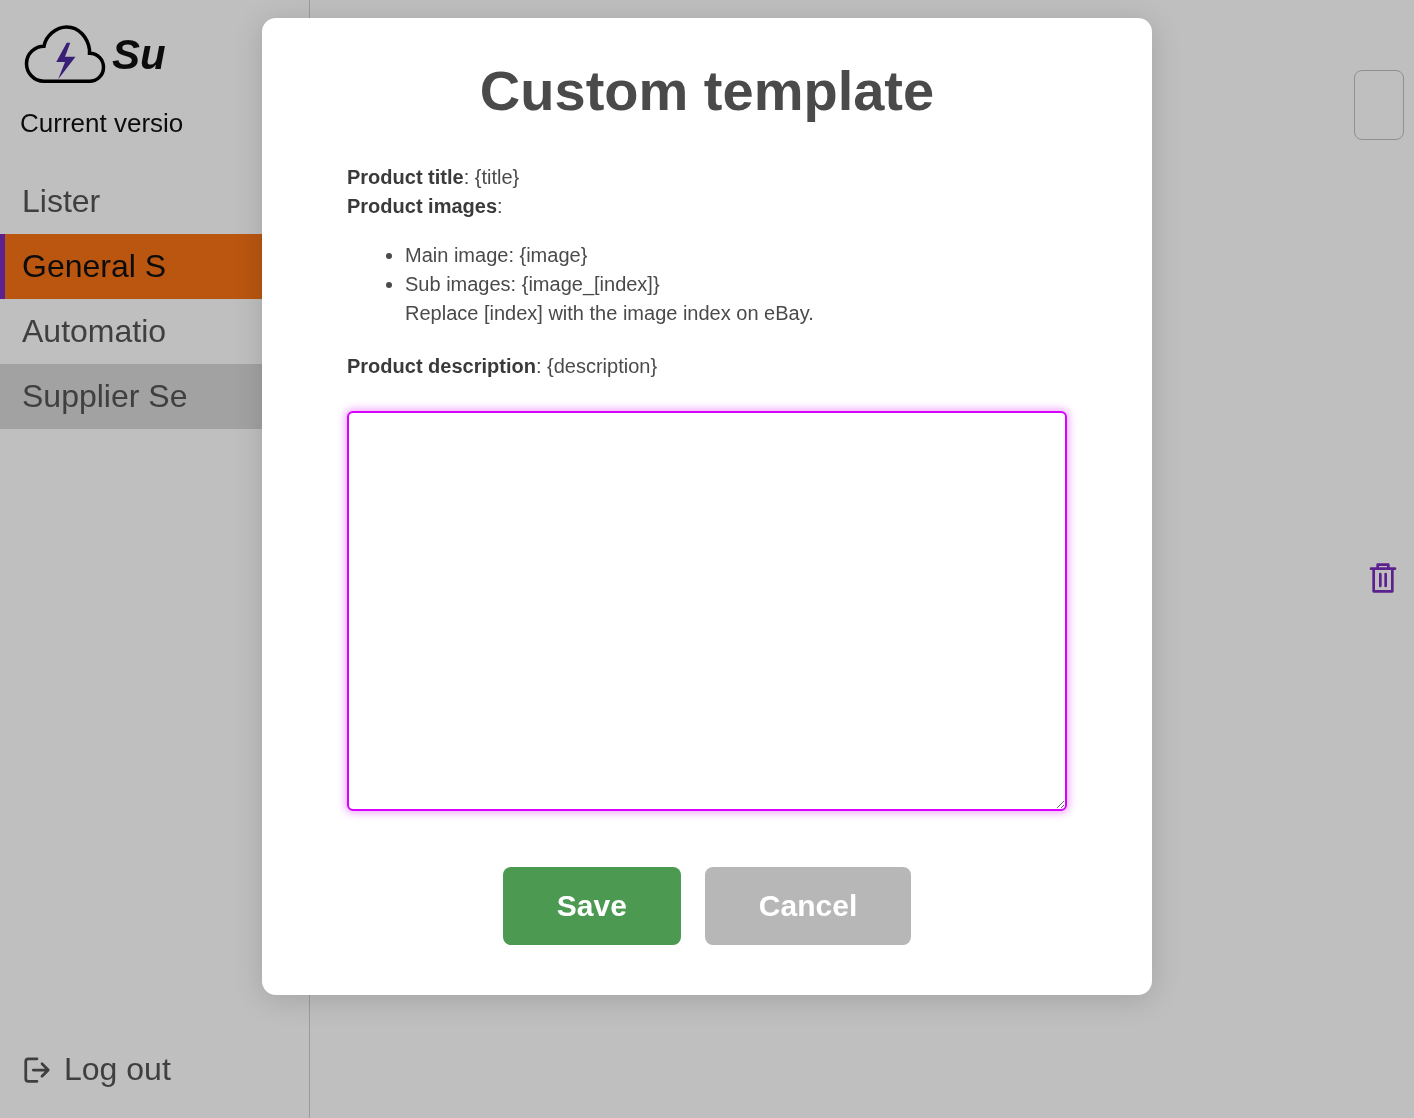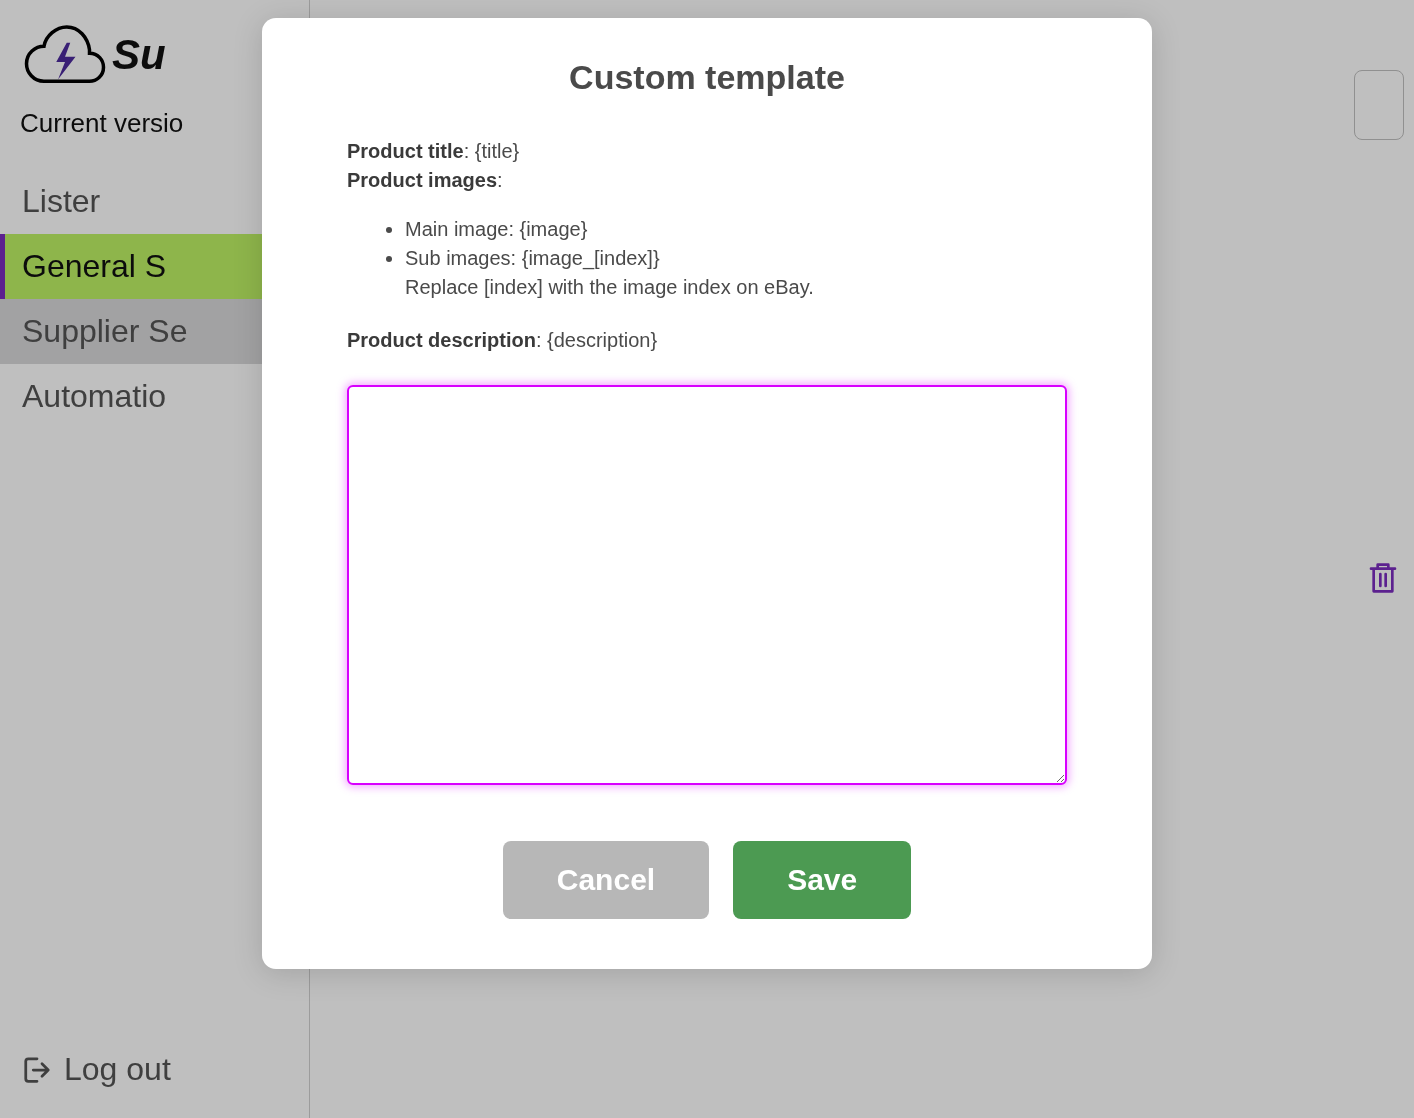--- a/index.html
+++ b/index.html
@@ -56,21 +56,21 @@
     .nav {
       margin-top: 30px;
     }
     .nav-item {
       padding: 14px 22px;
       font-size: 32px;
       color: #555;
       cursor: pointer;
     }
     .nav-item.active {
-      background: #bef264;
+      background: #f97316;
       color: #111;
       font-weight: 400;
       border-left: 5px solid #7b2cbf;
       padding-left: 17px;
     }
     .nav-item.hover-state {
       background: #d8d8da;
     }
     .logout {
       position: absolute;
@@ -119,21 +119,21 @@
     .modal {
       background: #ffffff;
       width: 890px;
       margin-top: 18px;
       border-radius: 14px;
       padding: 40px 85px 50px 85px;
       box-shadow: 0 4px 30px rgba(0,0,0,0.15);
     }
     .modal-title {
       text-align: center;
-      font-size: 34px;
+      font-size: 56px;
       font-weight: 700;
       color: #4a4a4a;
       margin-bottom: 40px;
     }
     .template-help {
       font-size: 20px;
       color: #4a4a4a;
       line-height: 1.45;
       margin-bottom: 30px;
     }
@@ -204,25 +204,25 @@
       </div>
     </div>
     <div class="version-text">Current versio</div>
     <div class="nav">
       <div class="nav-item">
         <span>Lister</span>
       </div>
       <div class="nav-item active">
         <span>General S</span>
       </div>
+      <div class="nav-item">
+        <span>Automatio</span>
+      </div>
       <div class="nav-item hover-state">
         <span>Supplier Se</span>
-      </div>
-      <div class="nav-item">
-        <span>Automatio</span>
       </div>
     </div>
     <div class="logout">
       <svg width="30" height="30" viewBox="0 0 24 24">
         <path d="M 16 17 L 21 12 L 16 7 M 21 12 L 9 12 M 12 21 L 5 21 C 3.9 21 3 20.1 3 19 L 3 5 C 3 3.9 3.9 3 5 3 L 12 3" fill="none" stroke="#555" stroke-width="2.2" stroke-linecap="round" stroke-linejoin="round"></path>
       </svg>
       <span>Log out</span>
     </div>
   </div>
   <div class="main-content">
@@ -254,17 +254,17 @@
         </li>
       </ul>
       <div class="desc-line">
         <strong>Product description</strong><span>: {description}</span>
       </div>
     </div>
 
     <textarea class="template-textarea" autofocus="" value="" style=""></textarea>
 
     <div class="modal-buttons">
+      <button class="btn btn-save">Save</button>
       <button class="btn btn-cancel">Cancel</button>
-      <button class="btn btn-save">Save</button>
     </div>
   </div>
 </div>
 
 </body></html>

